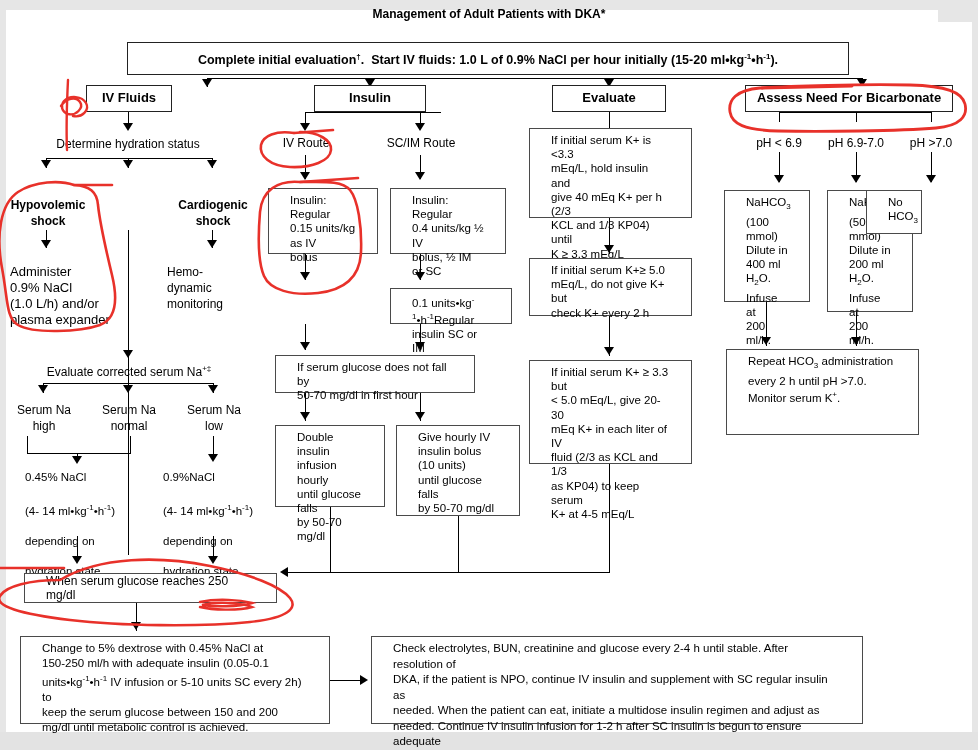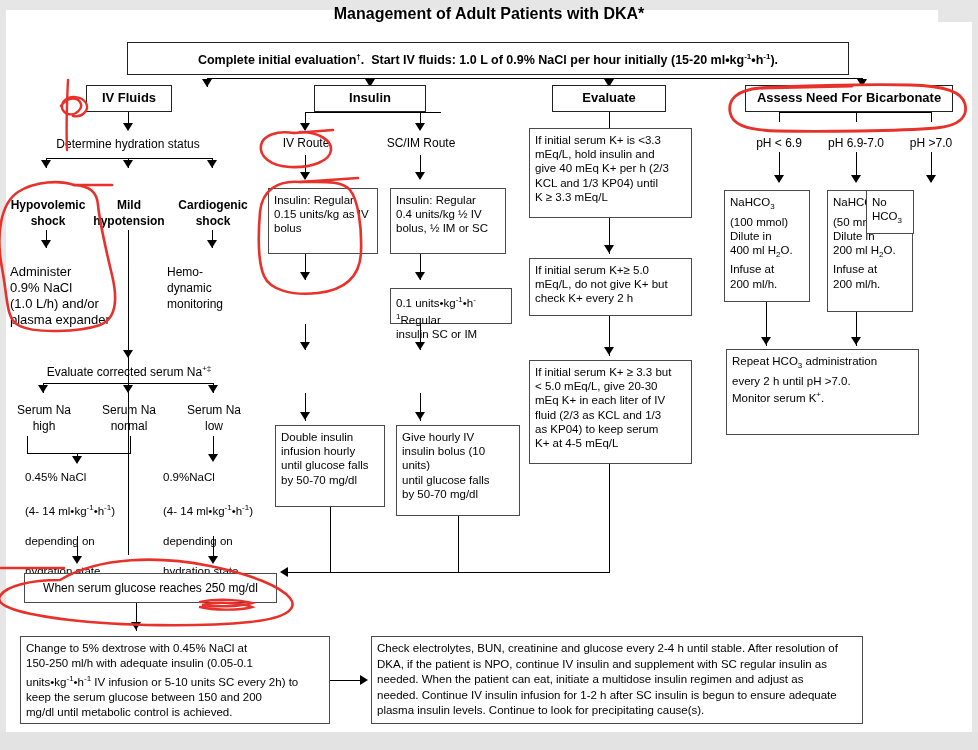--- a/index.html
+++ b/index.html
@@ -28,21 +28,21 @@
 
   
   .box{
     position:absolute;
     border:1px solid #000;
     background:#fff;
     box-sizing:border-box;
     font-size:11.5px;
     line-height:14.2px;
     color:#000;
-    padding:4px 5px;
+    padding:4px 21px;
     white-space:pre-line;
   }
   .box.hdr{
     border:1px solid #222;
     font-weight:bold;
     text-align:center;
     padding:0;
     display:flex;align-items:center;justify-content:center;
     font-size:13px;
   }
@@ -91,21 +91,21 @@
 </style>
 </head>
 <body>
 
 <div id="page">
   <div id="canvas"></div>
   <div id="graygap2"></div>
   <div id="graygap"></div>
   <div id="graybot"></div>
 
-  <div class="lbl" style="left:0px;top:7px;width:978px;font-size:16px;font-weight:bold;">Management of Adult Patients with DKA*</div>
+  <div class="lbl" style="left:0px;top:7px;width:978px;font-size:12px;font-weight:bold;">Management of Adult Patients with DKA*</div>
 
   <div class="box hdr" id="topbox" style="left:127px;top:42px;width:722px;height:33px;font-weight:bold;font-size:12.5px;">
     <span>Complete initial evaluation<span class="sup">†</span>.&nbsp; Start IV fluids: 1.0 L of 0.9% NaCl per hour initially (15-20 ml•kg<span class="sup">-1</span>•h<span class="sup">-1</span>).</span>
   </div>
 
   <div class="ln hl" style="left:207px;top:78px;width:656px;"></div>
   <div class="ln vl" style="left:207px;top:78px;height:9px;"></div>
   <div class="arw" style="left:202px;top:79px;"></div>
   <div class="ln vl" style="left:370px;top:78px;height:9px;"></div>
   <div class="arw" style="left:365px;top:79px;"></div>
@@ -127,22 +127,20 @@
   <div class="ln hl" style="left:46px;top:158px;width:166px;"></div>
   <div class="ln vl" style="left:46px;top:158px;height:10px;"></div>
   <div class="arw" style="left:41px;top:160px;"></div>
   <div class="ln vl" style="left:128px;top:158px;height:10px;"></div>
   <div class="arw" style="left:123px;top:160px;"></div>
   <div class="ln vl" style="left:212px;top:158px;height:10px;"></div>
   <div class="arw" style="left:207px;top:160px;"></div>
 
   <div class="lbl b" style="left:2px;top:197px;width:92px;line-height:16px;">Hypovolemic
 shock</div>
-  <div class="lbl b" style="left:82px;top:197px;width:94px;line-height:16px;">Mild
-hypotension</div>
   <div class="lbl b" style="left:166px;top:197px;width:94px;line-height:16px;">Cardiogenic
 shock</div>
 
   <div class="ln vl" style="left:46px;top:230px;height:18px;"></div>
   <div class="arw" style="left:41px;top:240px;"></div>
   <div class="ln vl" style="left:128px;top:230px;height:325px;"></div>
   <div class="ln vl" style="left:212px;top:230px;height:18px;"></div>
   <div class="arw" style="left:207px;top:240px;"></div>
 
   <div class="lbl l" style="left:10px;top:264px;width:108px;line-height:16px;font-size:13px;">Administer
@@ -222,20 +220,22 @@
   <div class="arw" style="left:415px;top:272px;"></div>
 
   <div class="box thin" style="left:390px;top:288px;width:122px;height:36px;">0.1 units•kg<span class="sup">-1</span>•h<span class="sup">-1</span>Regular
 insulin SC or IM</div>
 
   <div class="ln vl" style="left:305px;top:324px;height:26px;"></div>
   <div class="arw" style="left:300px;top:342px;"></div>
   <div class="ln vl" style="left:420px;top:324px;height:26px;"></div>
   <div class="arw" style="left:415px;top:342px;"></div>
 
+  <div class="box thin" style="left:275px;top:355px;width:200px;height:38px;">If serum glucose does not fall by
+50-70 mg/dl in first hour</div>
 
   <div class="ln vl" style="left:305px;top:393px;height:28px;"></div>
   <div class="arw" style="left:300px;top:412px;"></div>
   <div class="ln vl" style="left:420px;top:393px;height:28px;"></div>
   <div class="arw" style="left:415px;top:412px;"></div>
 
   <div class="box thin" style="left:275px;top:425px;width:110px;height:82px;">Double insulin
 infusion hourly
 until glucose falls
 by 50-70 mg/dl</div>
@@ -296,21 +296,21 @@
 Infuse at
 200 ml/h.</div>
 
   <div class="box thin" style="left:827px;top:190px;width:86px;height:122px;">NaHCO<span class="sub">3</span>
 (50 mmol)
 Dilute in
 200 ml H<span class="sub">2</span>O.
 Infuse at
 200 ml/h.</div>
 
-  <div class="box thin" style="left:866px;top:190px;width:48px;height:44px;">No
+  <div class="box thin" style="left:866px;top:190px;width:56px;height:44px;">No
 HCO<span class="sub">3</span></div>
 
   <div class="ln vl" style="left:766px;top:302px;height:44px;"></div>
   <div class="arw" style="left:761px;top:337px;"></div>
   <div class="ln vl" style="left:856px;top:312px;height:34px;"></div>
   <div class="arw" style="left:851px;top:337px;"></div>
 
   <div class="box thin" style="left:726px;top:349px;width:193px;height:86px;">Repeat HCO<span class="sub">3</span> administration
 every 2 h until pH &gt;7.0.
 Monitor serum K<span class="sup">+</span>.</div>

